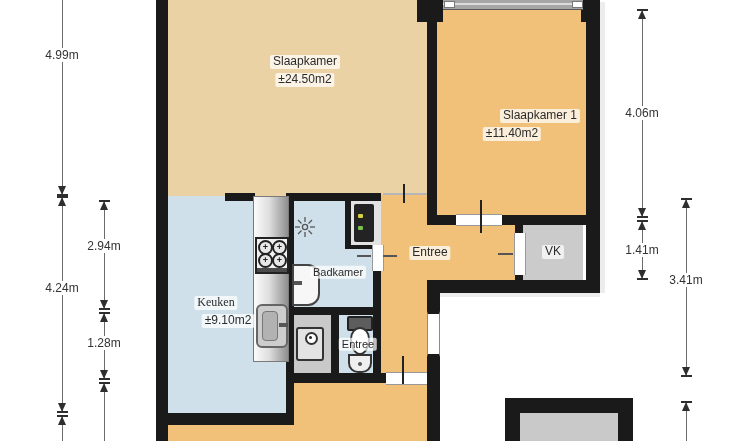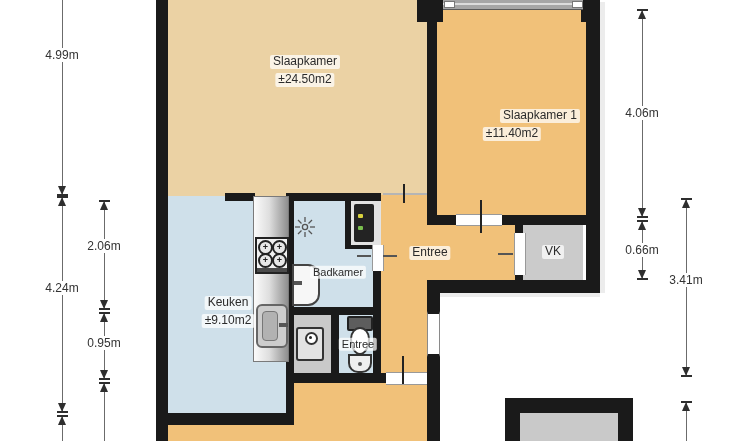--- a/index.html
+++ b/index.html
@@ -166,21 +166,21 @@
     <div class="fountain-dot"></div>
   </div>
 
   <div class="balcony-frame" style="left:505px;top:398px;width:128px;height:43px;"></div>
   <div class="balcony-floor" style="left:520px;top:413px;width:98px;height:28px;"></div>
 
   <div class="rlabel" style="left:305px;top:62px;">Slaapkamer</div>
   <div class="rlabel" style="left:305px;top:80px;">±24.50m2</div>
   <div class="rlabel" style="left:540px;top:116px;">Slaapkamer 1</div>
   <div class="rlabel" style="left:512px;top:134px;">±11.40m2</div>
-  <div class="rlabel" style="left:228px;top:303px;">Keuken</div>
+  <div class="rlabel" style="left:216px;top:303px;font-family:Liberation Serif, serif;">Keuken</div>
   <div class="rlabel" style="left:228px;top:321px;">±9.10m2</div>
   <div class="rlabel sm" style="left:338px;top:272px;text-align:center;">Badkamer</div>
   <div class="rlabel" style="left:430px;top:253px;">Entree</div>
   <div class="rlabel" style="left:553px;top:252px;">VK</div>
   <div class="rlabel sm" style="left:358px;top:344px;">Entree</div>
 
   <div class="vdim" style="left:62px;top:0;height:195px;">
     <div class="dline"></div>
       <div class="arr dn"></div>
       <div class="cap bot"></div>
@@ -201,30 +201,30 @@
       <div class="arr up"></div>
       <div class="cap top"></div>
   </div>
 
   <div class="vdim" style="left:104px;top:201px;height:108px;">
     <div class="dline"></div>
       <div class="arr up"></div>
       <div class="cap top"></div>
     <div class="arr dn"></div>
       <div class="cap bot"></div>
-    <div class="dlabel" style="top:38px;">2.06m</div>
+    <div class="dlabel" style="top:38px;">2.94m</div>
   </div>
 
   <div class="vdim" style="left:104px;top:313px;height:66px;">
     <div class="dline"></div>
       <div class="arr up"></div>
       <div class="cap top"></div>
     <div class="arr dn"></div>
       <div class="cap bot"></div>
-    <div class="dlabel" style="top:23px;">0.95m</div>
+    <div class="dlabel" style="top:23px;">1.28m</div>
   </div>
 
   <div class="vdim" style="left:104px;top:383px;height:58px;">
     <div class="dline"></div>
       <div class="arr up"></div>
       <div class="cap top"></div>
   </div>
 
   <div class="vdim" style="left:642px;top:10px;height:207px;">
     <div class="dline"></div>
@@ -234,21 +234,21 @@
       <div class="cap bot"></div>
     <div class="dlabel" style="top:96px;">4.06m</div>
   </div>
 
   <div class="vdim" style="left:642px;top:221px;height:58px;">
     <div class="dline"></div>
       <div class="arr up"></div>
       <div class="cap top"></div>
     <div class="arr dn"></div>
       <div class="cap bot"></div>
-    <div class="dlabel" style="top:22px;">0.66m</div>
+    <div class="dlabel" style="top:22px;">1.41m</div>
   </div>
 
   <div class="vdim" style="left:686px;top:199px;height:177px;">
     <div class="dline"></div>
       <div class="arr up"></div>
       <div class="cap top"></div>
     <div class="arr dn"></div>
       <div class="cap bot"></div>
     <div class="dlabel" style="top:74px;">3.41m</div>
   </div>

